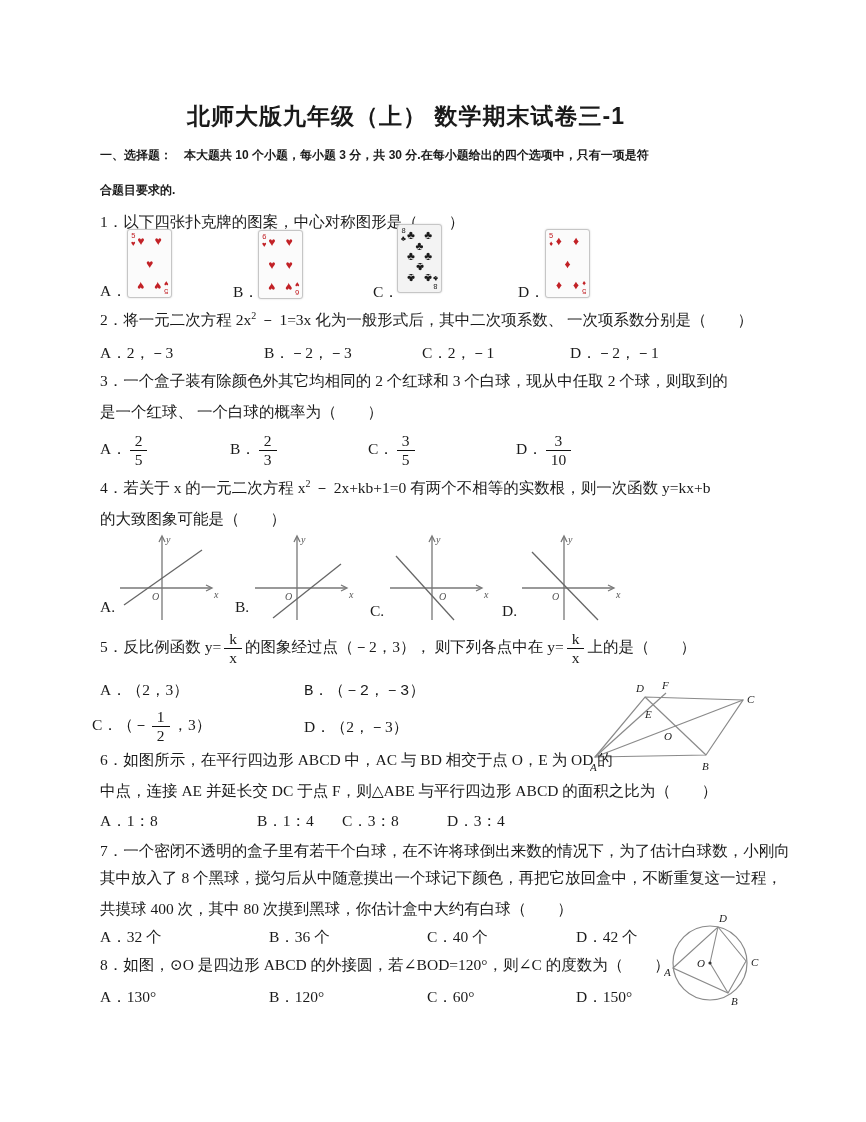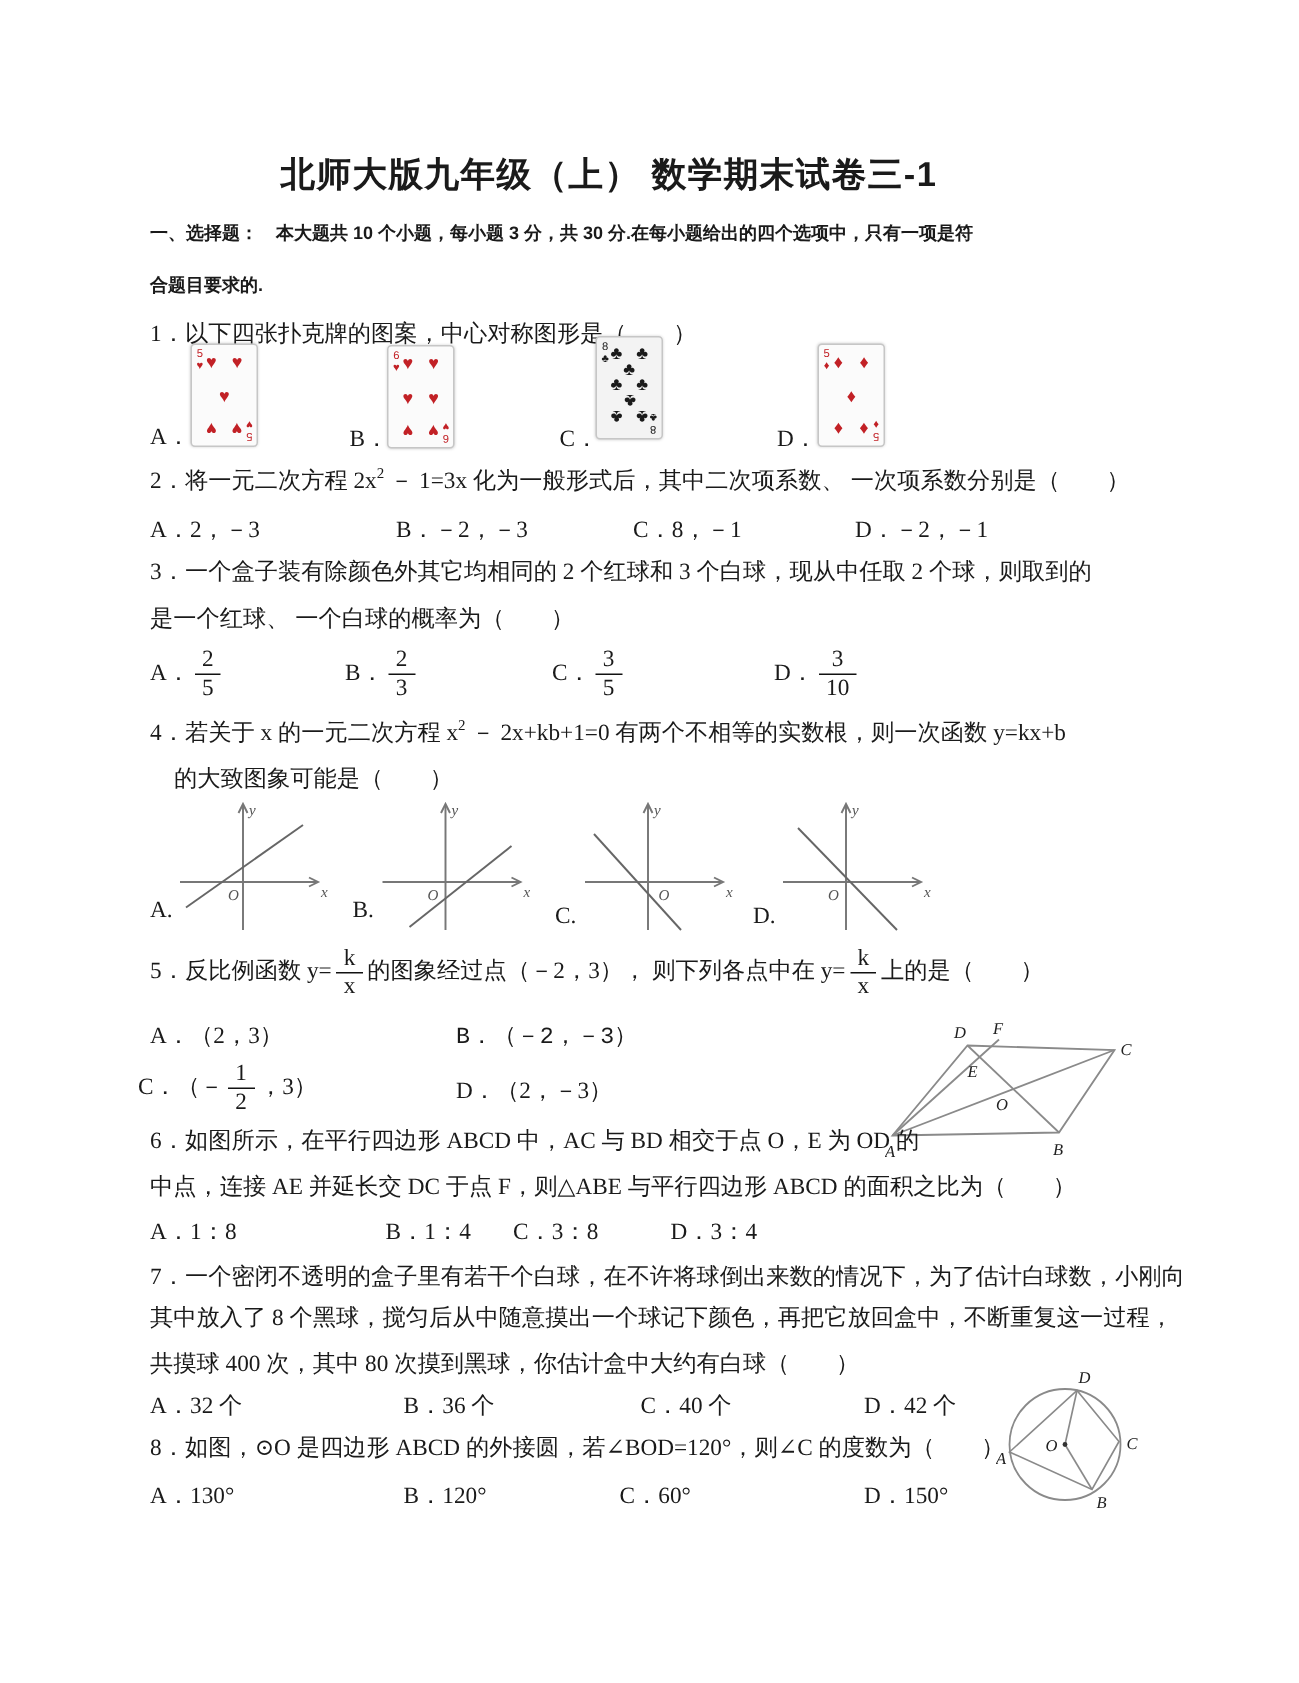--- a/index.html
+++ b/index.html
@@ -77,32 +77,32 @@
     <span class="pip" style="left: 30%; top: 17%;">♦</span>
     <span class="pip" style="left: 70%; top: 17%;">♦</span>
     <span class="pip" style="left: 50%; top: 50%;">♦</span>
     <span class="pip inv" style="left: 30%; top: 83%;">♦</span>
     <span class="pip inv" style="left: 70%; top: 83%;">♦</span>
   </div>
 
 <div class="abs stem" style="top:310px;left:100px;">2．将一元二次方程 2x<sup>2</sup> － 1=3x 化为一般形式后，其中二次项系数、 一次项系数分别是（　　）</div>
 <div class="abs opt" style="top:343px;left:100px;">A．2，－3</div>
 <div class="abs opt" style="top:343px;left:264px;">B．－2，－3</div>
-<div class="abs opt" style="top:343px;left:422px;">C．8，－1</div>
+<div class="abs opt" style="top:343px;left:422px;">C．2，－1</div>
 <div class="abs opt" style="top:343px;left:570px;">D．－2，－1</div>
 
 <div class="abs stem" style="top:371px;left:100px;">3．一个盒子装有除颜色外其它均相同的 2 个红球和 3 个白球，现从中任取 2 个球，则取到的</div>
 <div class="abs stem" style="top:402px;left:100px;">是一个红球、 一个白球的概率为（　　）</div>
 <div class="abs opt" style="top:427px;left:100px;height:44px;line-height:44px;">A．<span class="frac"><span class="num">2</span><span class="den">5</span></span></div>
 <div class="abs opt" style="top:427px;left:230px;height:44px;line-height:44px;">B．<span class="frac"><span class="num">2</span><span class="den">3</span></span></div>
 <div class="abs opt" style="top:427px;left:368px;height:44px;line-height:44px;">C．<span class="frac"><span class="num">3</span><span class="den">5</span></span></div>
 <div class="abs opt" style="top:427px;left:516px;height:44px;line-height:44px;">D．<span class="frac"><span class="num">3</span><span class="den">10</span></span></div>
 
 <div class="abs stem" style="top:478px;left:100px;">4．若关于 x 的一元二次方程 x<sup>2</sup> － 2x+kb+1=0 有两个不相等的实数根，则一次函数 y=kx+b</div>
-<div class="abs stem" style="top:509px;left:116px;font-family:Liberation Mono, monospace;">的大致图象可能是（　　）</div>
+<div class="abs stem" style="top:509px;left:100px;font-family:Liberation Mono, monospace;">的大致图象可能是（　　）</div>
 
 <div class="abs" style="top:530px;left:100px;">
   <div class="abs opt glabel-box" style="top:68px;left:0;"><span class="glabel">A.</span></div>
   <svg width="115" height="96" style="margin-left:10px;">
     <line x1="10" y1="58" x2="101" y2="58" stroke="#777" stroke-width="1.3"></line>
     <polyline points="96,55 102,58 96,61" fill="none" stroke="#777" stroke-width="1.3"></polyline>
     <line x1="52" y1="90" x2="52" y2="7" stroke="#777" stroke-width="1.3"></line>
     <polyline points="49,12 52,6 55,12" fill="none" stroke="#777" stroke-width="1.3"></polyline>
     <text class="axlabel" x="56" y="13">y</text>
     <text class="axlabel" x="104" y="68">x</text>
@@ -194,14 +194,14 @@
   <text class="figlabel" x="33" y="61">O</text>
   <text class="figlabel" x="55" y="16">D</text>
   <text class="figlabel" x="0" y="70">A</text>
   <text class="figlabel" x="67" y="99">B</text>
   <text class="figlabel" x="87" y="60">C</text>
 </svg>
 
 <div class="abs stem" style="top:955px;left:100px;">8．如图，⊙O 是四边形 ABCD 的外接圆，若∠BOD=120°，则∠C 的度数为（　　）</div>
 <div class="abs opt" style="top:987px;left:100px;">A．130°</div>
 <div class="abs opt" style="top:987px;left:269px;">B．120°</div>
-<div class="abs opt" style="top:987px;left:413px;">C．60°</div>
+<div class="abs opt" style="top:987px;left:427px;">C．60°</div>
 <div class="abs opt" style="top:987px;left:576px;">D．150°</div>
 
 </body></html>

